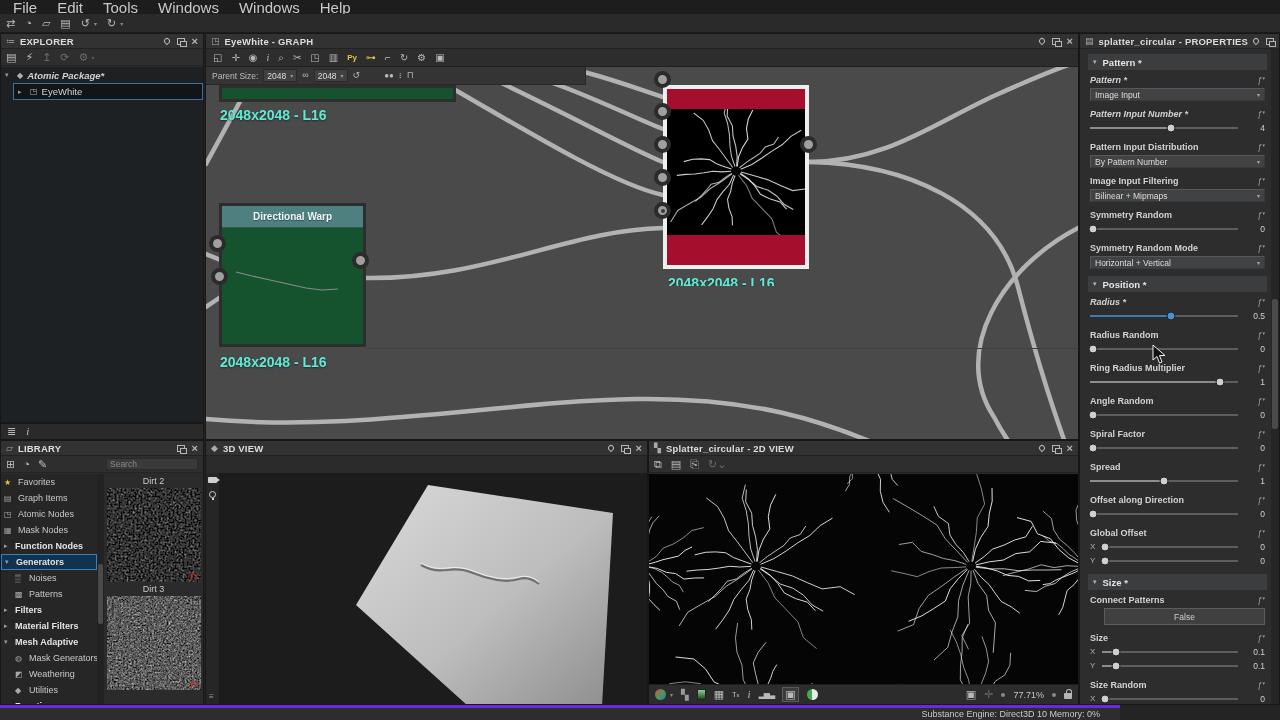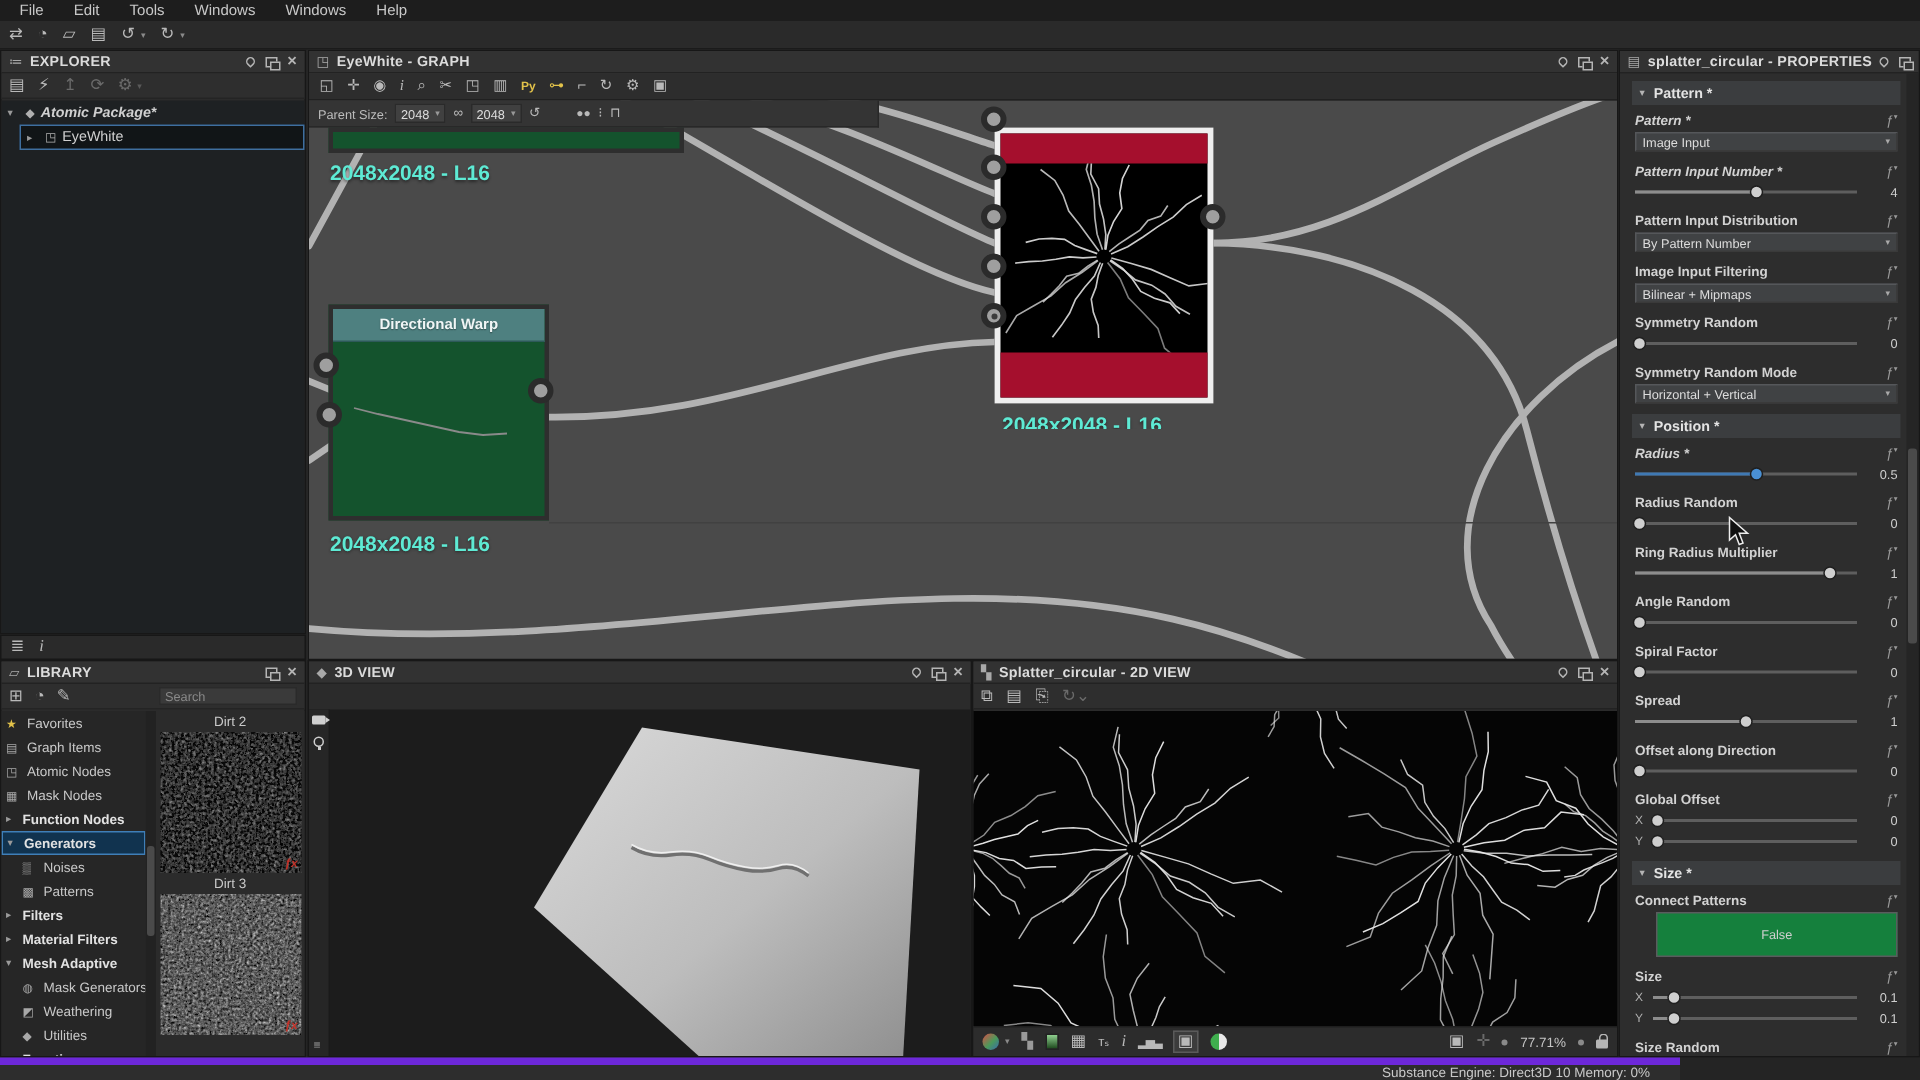--- a/index.html
+++ b/index.html
@@ -2,21 +2,21 @@
 <html><head>
 <meta charset="utf-8">
 <style>
   *{margin:0;padding:0;box-sizing:border-box}
   html,body{width:1280px;height:720px;overflow:hidden;background:#242424;
     font-family:"Liberation Sans","DejaVu Sans",sans-serif;color:#cfcfcf;
     -webkit-user-select:none;user-select:none}
   .abs{position:absolute}
   
   #menubar{left:0;top:0;width:1280px;height:14px;background:#1d1d1d;display:flex;align-items:center;gap:2px;padding:0 4px;z-index:40}
-  #menubar .mitem{font-size:10px;color:#c8c8c8;padding:0 9px;cursor:default}
+  #menubar .mitem{font-size:15px;color:#c8c8c8;padding:0 9px;cursor:default}
   #maintoolbar{left:0;top:14px;width:1280px;height:19px;background:#2a2a2a;border-bottom:1px solid #1b1b1b;display:flex;align-items:center;gap:10px;padding:0 6px;z-index:40}
   .tbico{font-size:11px;color:#b9b9b9;line-height:1}
   .tbico.dim{color:#6a6a6a}
   .mini-arrow{font-size:6px;color:#8a8a8a;margin-left:-6px}
   
   .panel{position:absolute;background:#2b2b2b;border:1px solid #171717}
   .phead{height:15px;display:flex;align-items:center;background:#323232;padding:0 5px;gap:5px;border-bottom:1px solid #222}
   .ptitle{font-size:9.5px;font-weight:bold;color:#dcdcdc;white-space:nowrap;letter-spacing:.2px}
   .picon{font-size:9px;color:#a9a9a9}
   .wctrl{margin-left:auto;display:flex;gap:7px;align-items:center}
@@ -118,23 +118,23 @@
   .axis{font-size:8px;color:#b0b0b0;width:7px;flex:none}
   .slider{position:relative;flex:1;height:11px}
   .slider .track{position:absolute;left:0;right:0;top:5px;height:2px;background:#5e5e5e}
   .slider .fill{position:absolute;left:0;top:5px;height:2px;background:#8d8d8d}
   .slider.blue .fill{background:#3f79b4}
   .slider .handle{position:absolute;top:6px;width:9px;height:9px;border-radius:50%;background:#cfcfcf;border:1px solid #1f1f1f;transform:translate(-50%,-50%)}
   .slider.blue .handle{background:#4a90d4}
   .pvalue{font-size:8.5px;color:#cfcfcf;width:22px;text-align:right;flex:none}
   .pdrop{height:13px;background:#404244;border:1px solid #555;border-color:#55575a #3a3a3a #3a3a3a #55575a;display:flex;align-items:center;margin-top:2px;padding:0 4px;font-size:8.5px;color:#ddd}
   .pdrop .da{margin-left:auto;font-size:6px;color:#aaa}
-  .pbutton{height:30px;margin:2px 0 0 14px;background:#15803d;border:1px solid #5a5c5e;display:flex;align-items:center;justify-content:center;font-size:8.5px;color:#cfcfcf}
-  
-  #statusbar{left:0;top:705px;width:1120px;height:15px;background:#2d2d2d;border-top:5px solid #6d28d9;display:flex;align-items:center;justify-content:flex-end;padding:0 20px;z-index:30}
+  .pbutton{height:17px;margin:2px 0 0 14px;background:#404040;border:1px solid #5a5c5e;display:flex;align-items:center;justify-content:center;font-size:8.5px;color:#cfcfcf}
+  
+  #statusbar{left:0;top:705px;width:1120px;height:15px;background:#2d2d2d;border-top:3px solid #6d28d9;display:flex;align-items:center;justify-content:flex-end;padding:0 20px;z-index:30}
   #statusbar span{font-size:9px;color:#c9c9c9}
   
   #cursor{left:1152px;top:344px;z-index:60;pointer-events:none}
   .yellow{color:#e2c24a !important}
 </style>
 </head>
 <body>
 
 <div id="menubar" class="abs">
   <span class="mitem">File</span>

